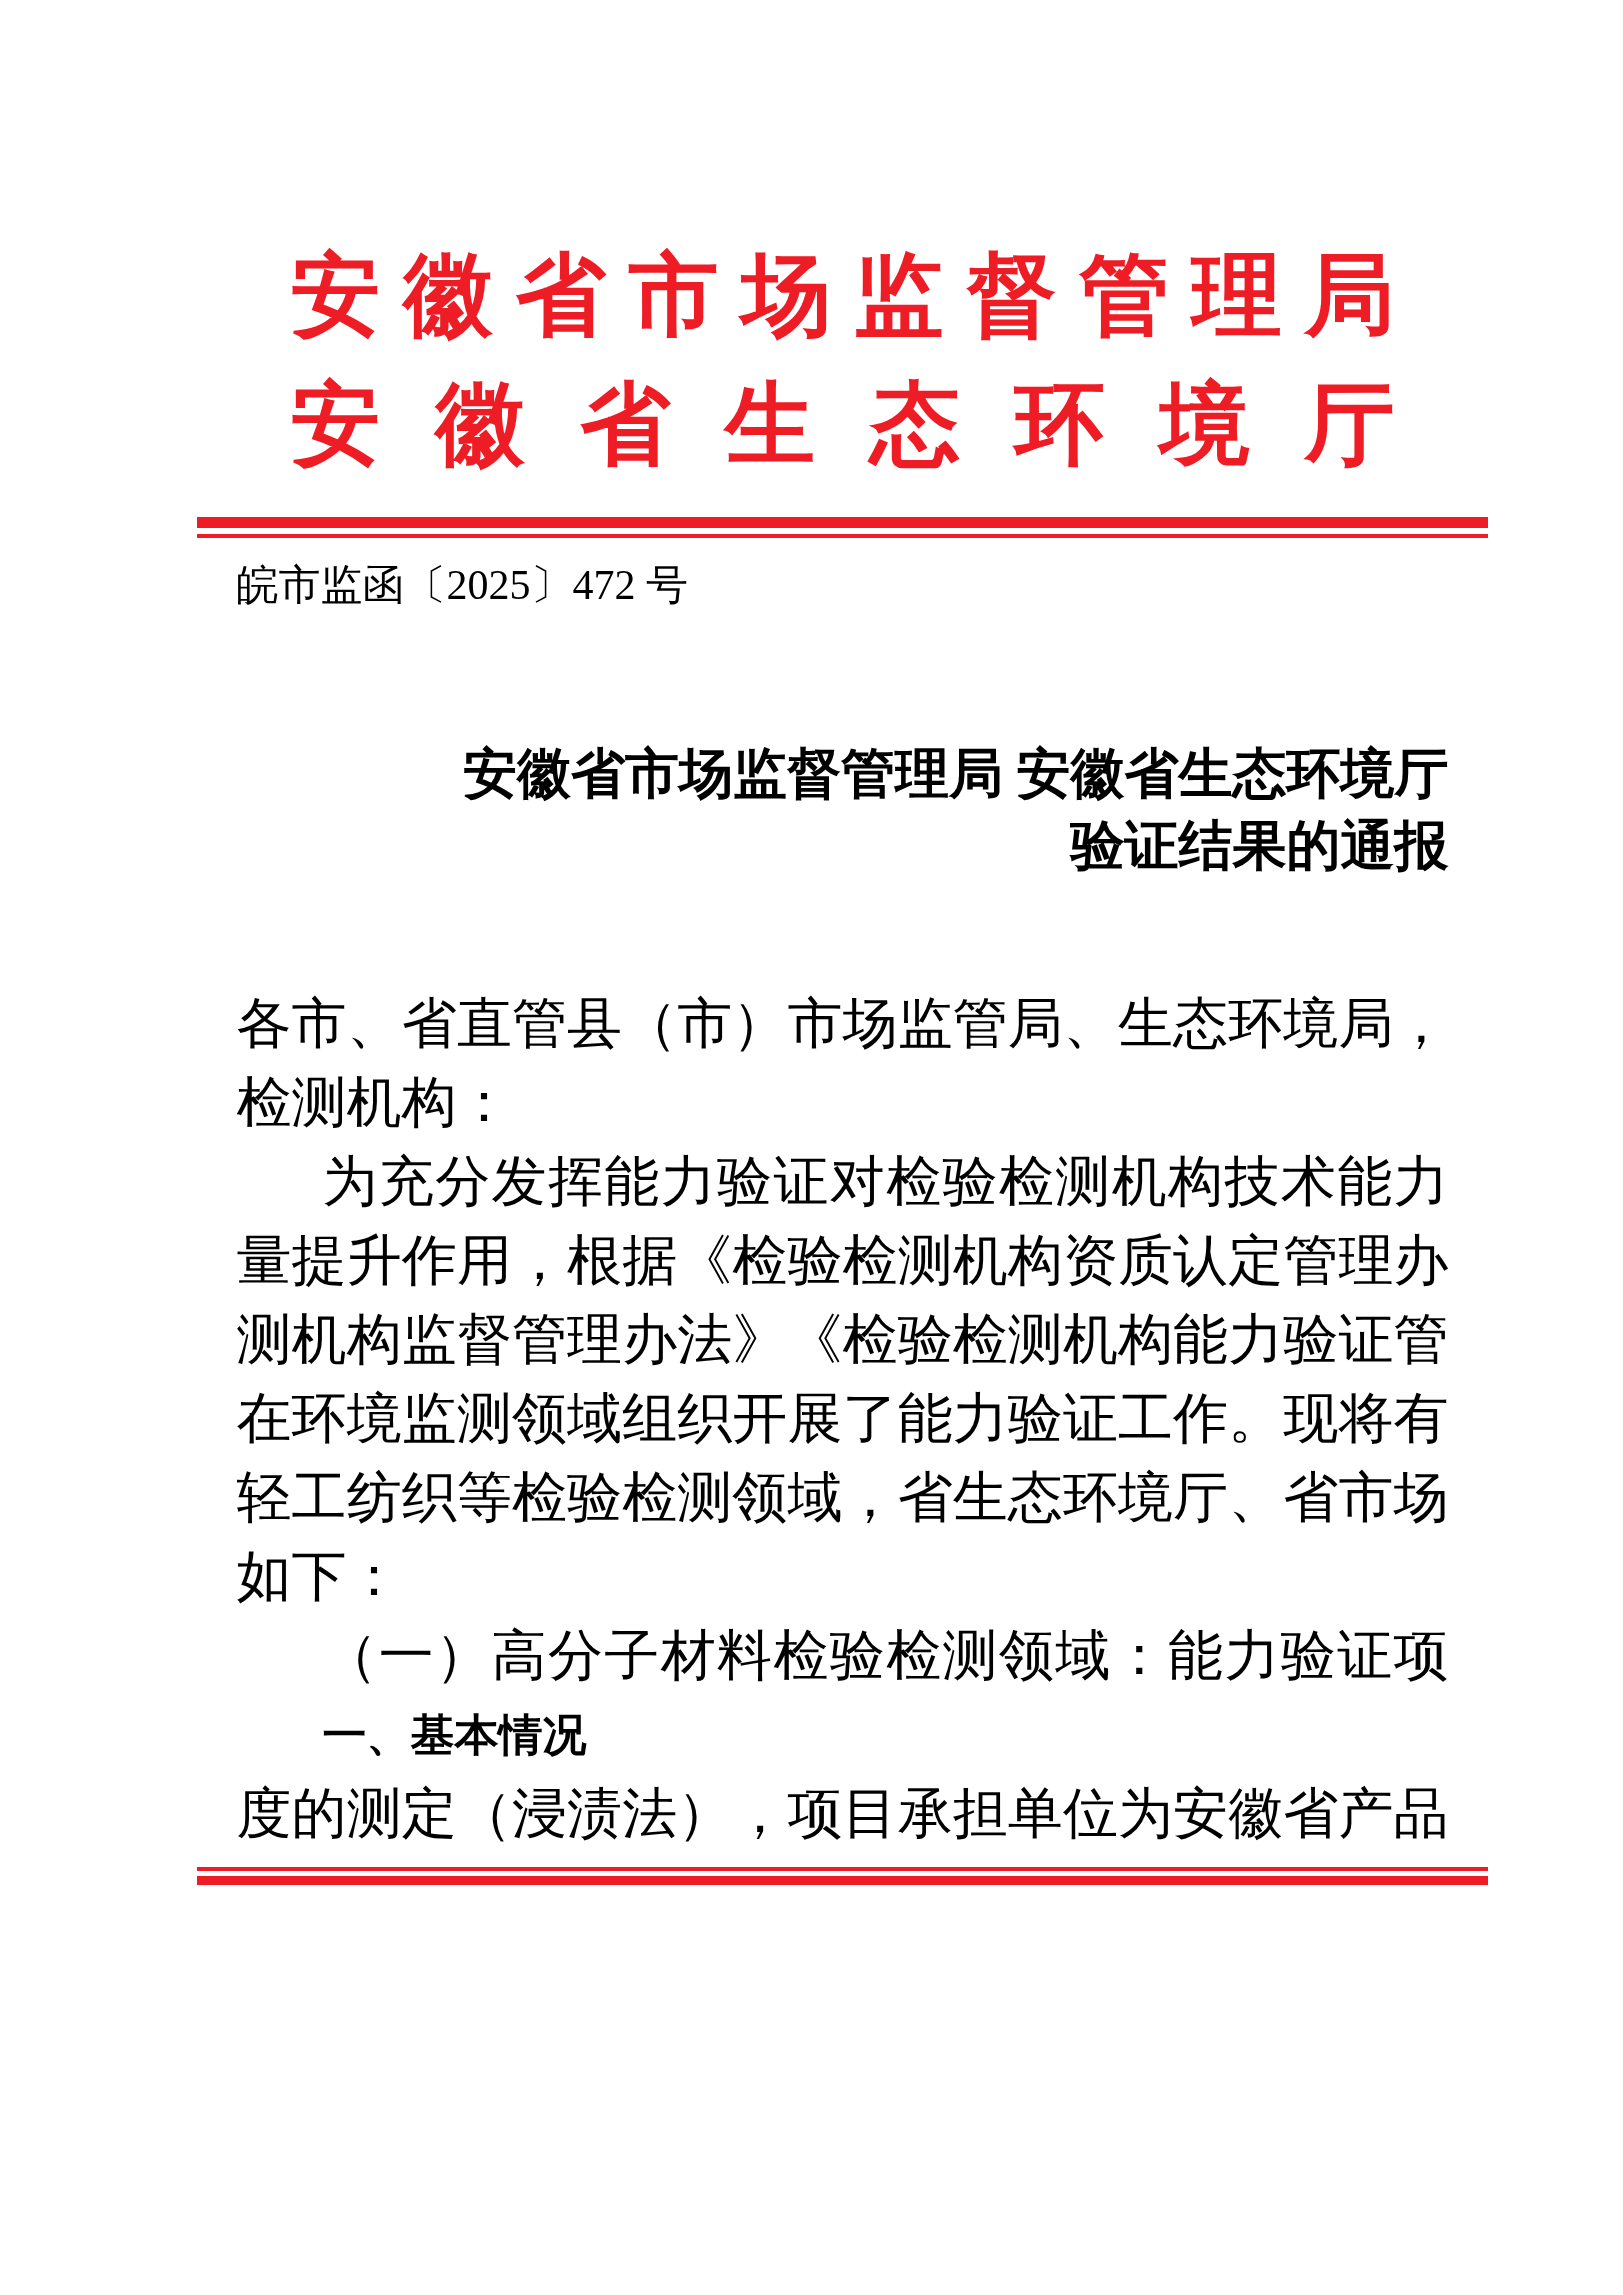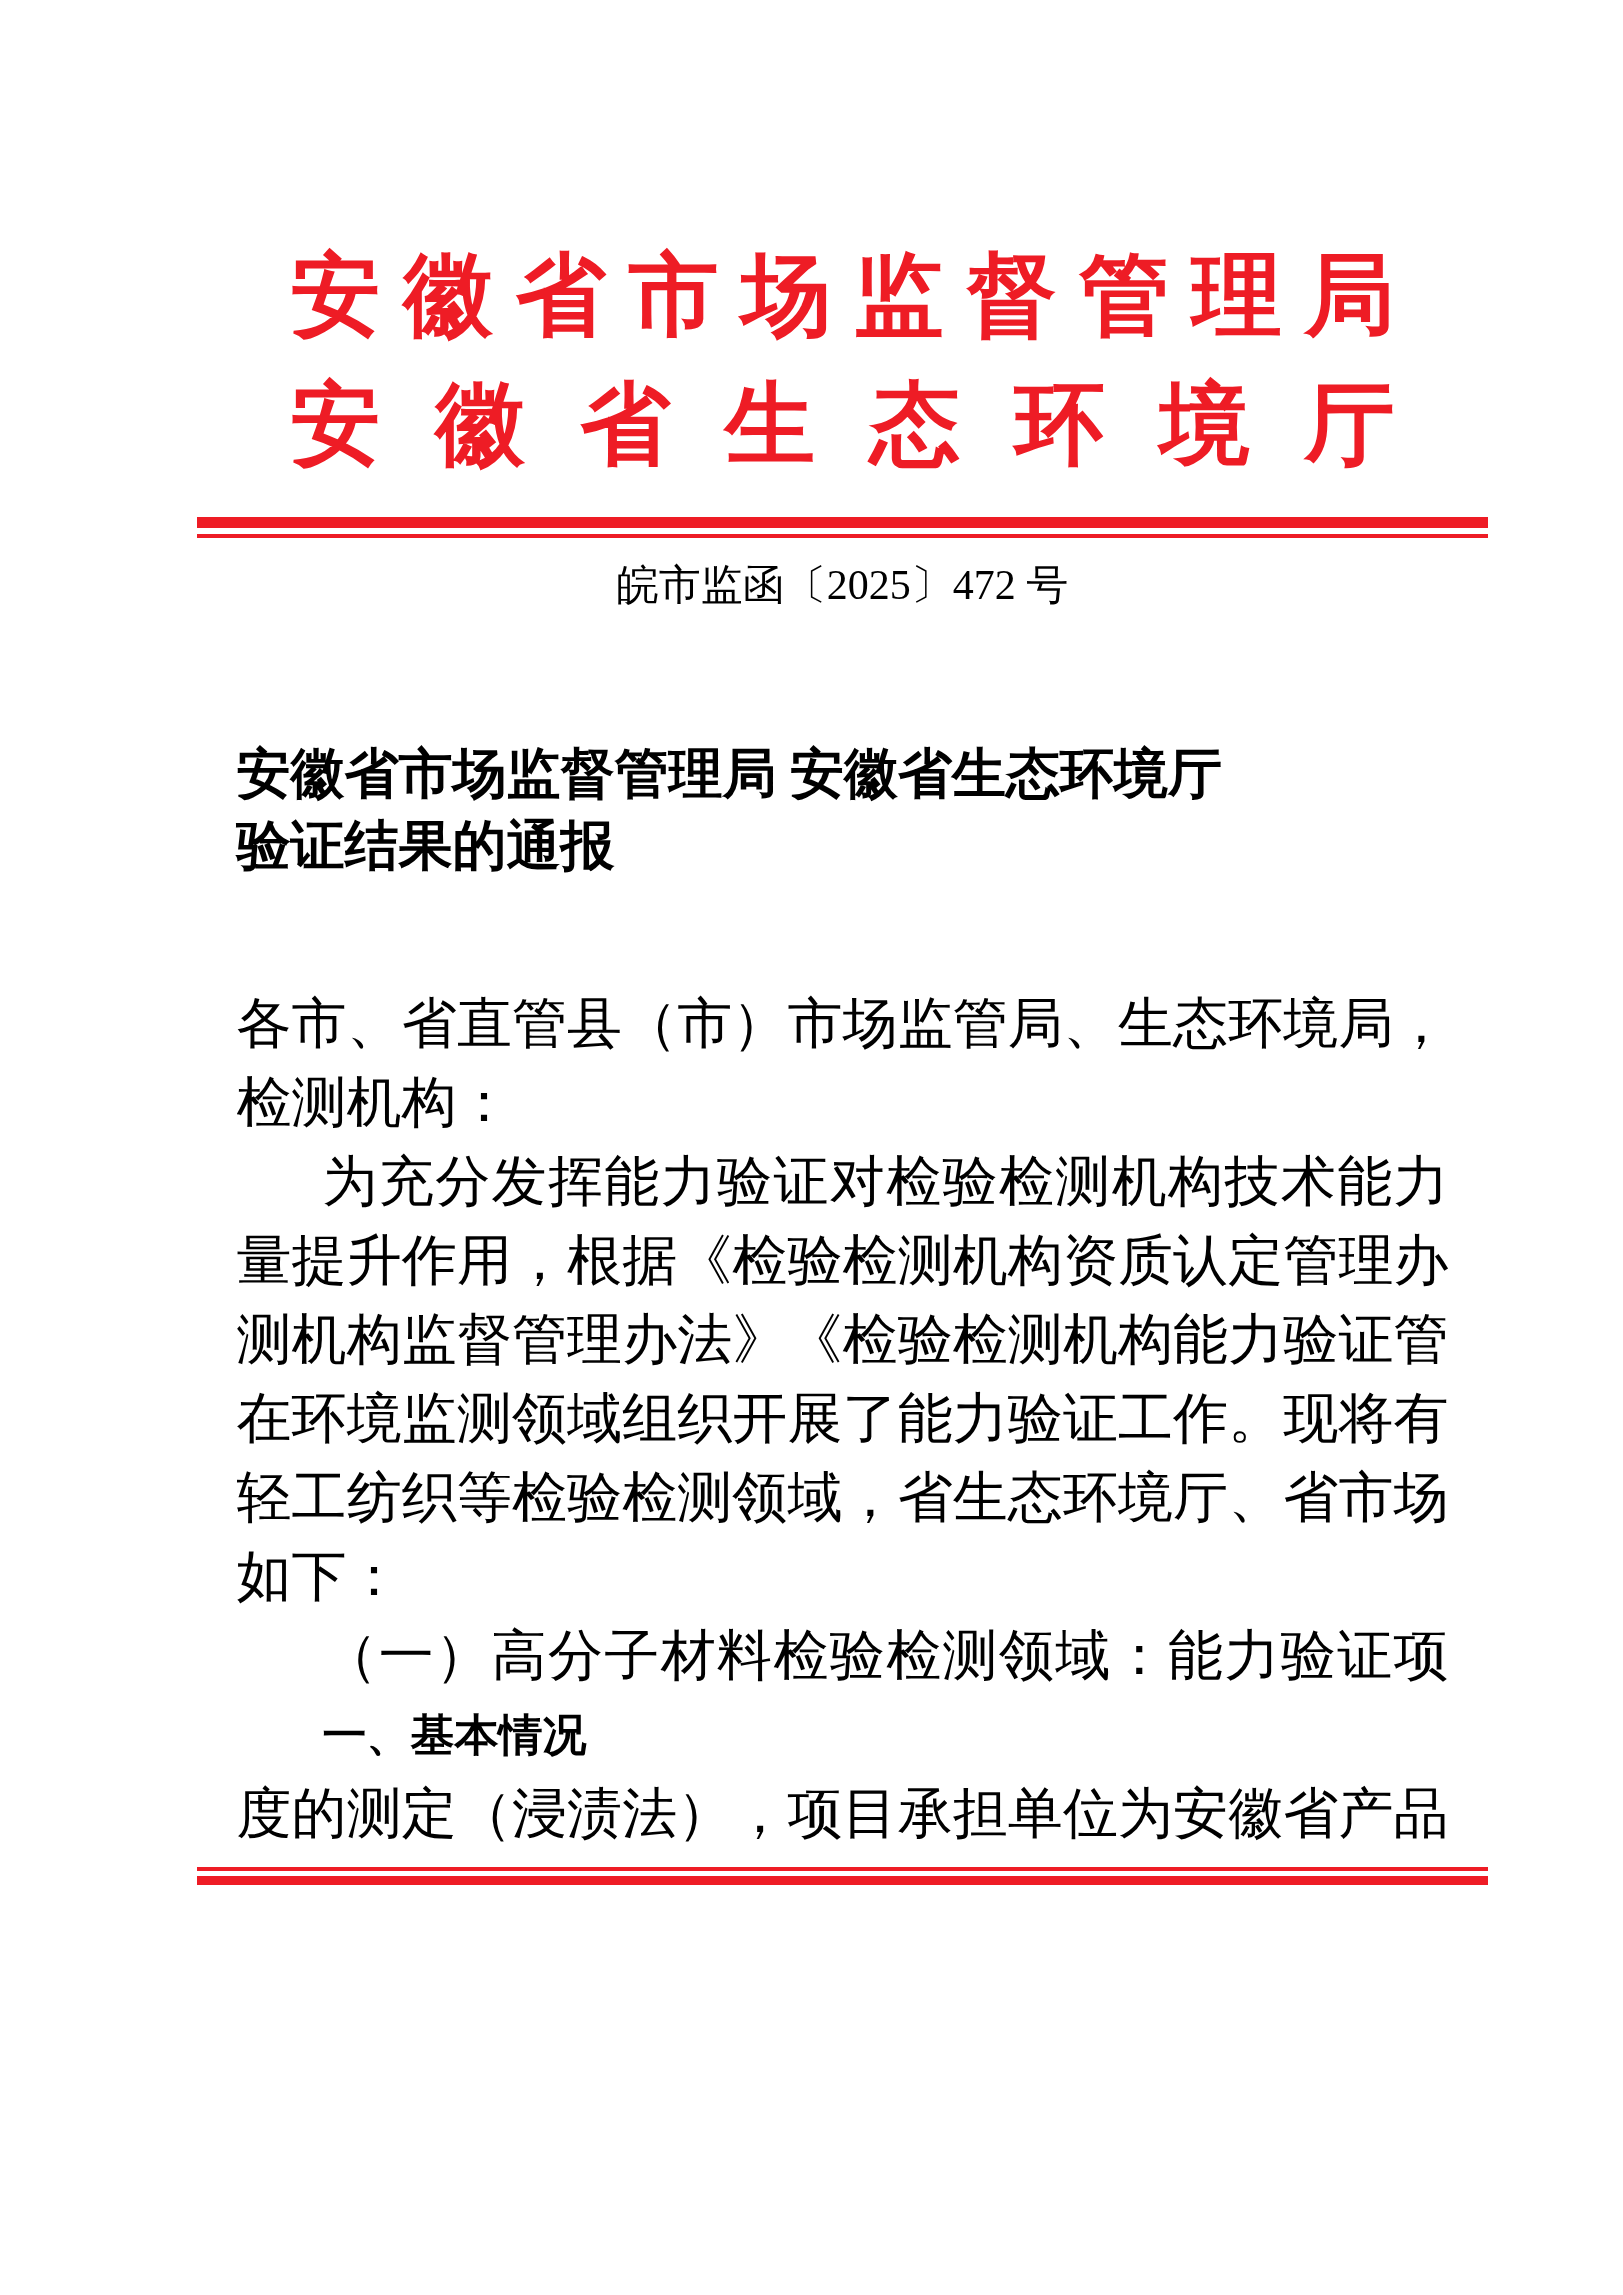--- a/index.html
+++ b/index.html
@@ -40,31 +40,31 @@
   .rule-thin  { height: 4.1px;  background: var(--accent-red, #ee1c25); }
   .rule-gap-13 { height: 6.6px; }
   .rule-gap-9  { height: 4.6px; }
   .footer-rule { margin-top: 14.3px; }
   .footer-rule .rule-thick { height: 9.7px; }
 
   
   .doc-number {
     width: 1212px;
     margin: 18.4px auto 0;
-    text-align: center;
+    text-align: left;
     font-size: 42px;
     line-height: 57px;
     white-space: nowrap;
   }
 
   
   .title-block {
     width: 1212px;
     margin: 124px auto 0;
-    text-align: left;
+    text-align: right;
   }
   .title-line {
     font-size: 54px;
     line-height: 72px;
     font-weight: bold;
     white-space: nowrap;
   }
 
   
   .body-block {

